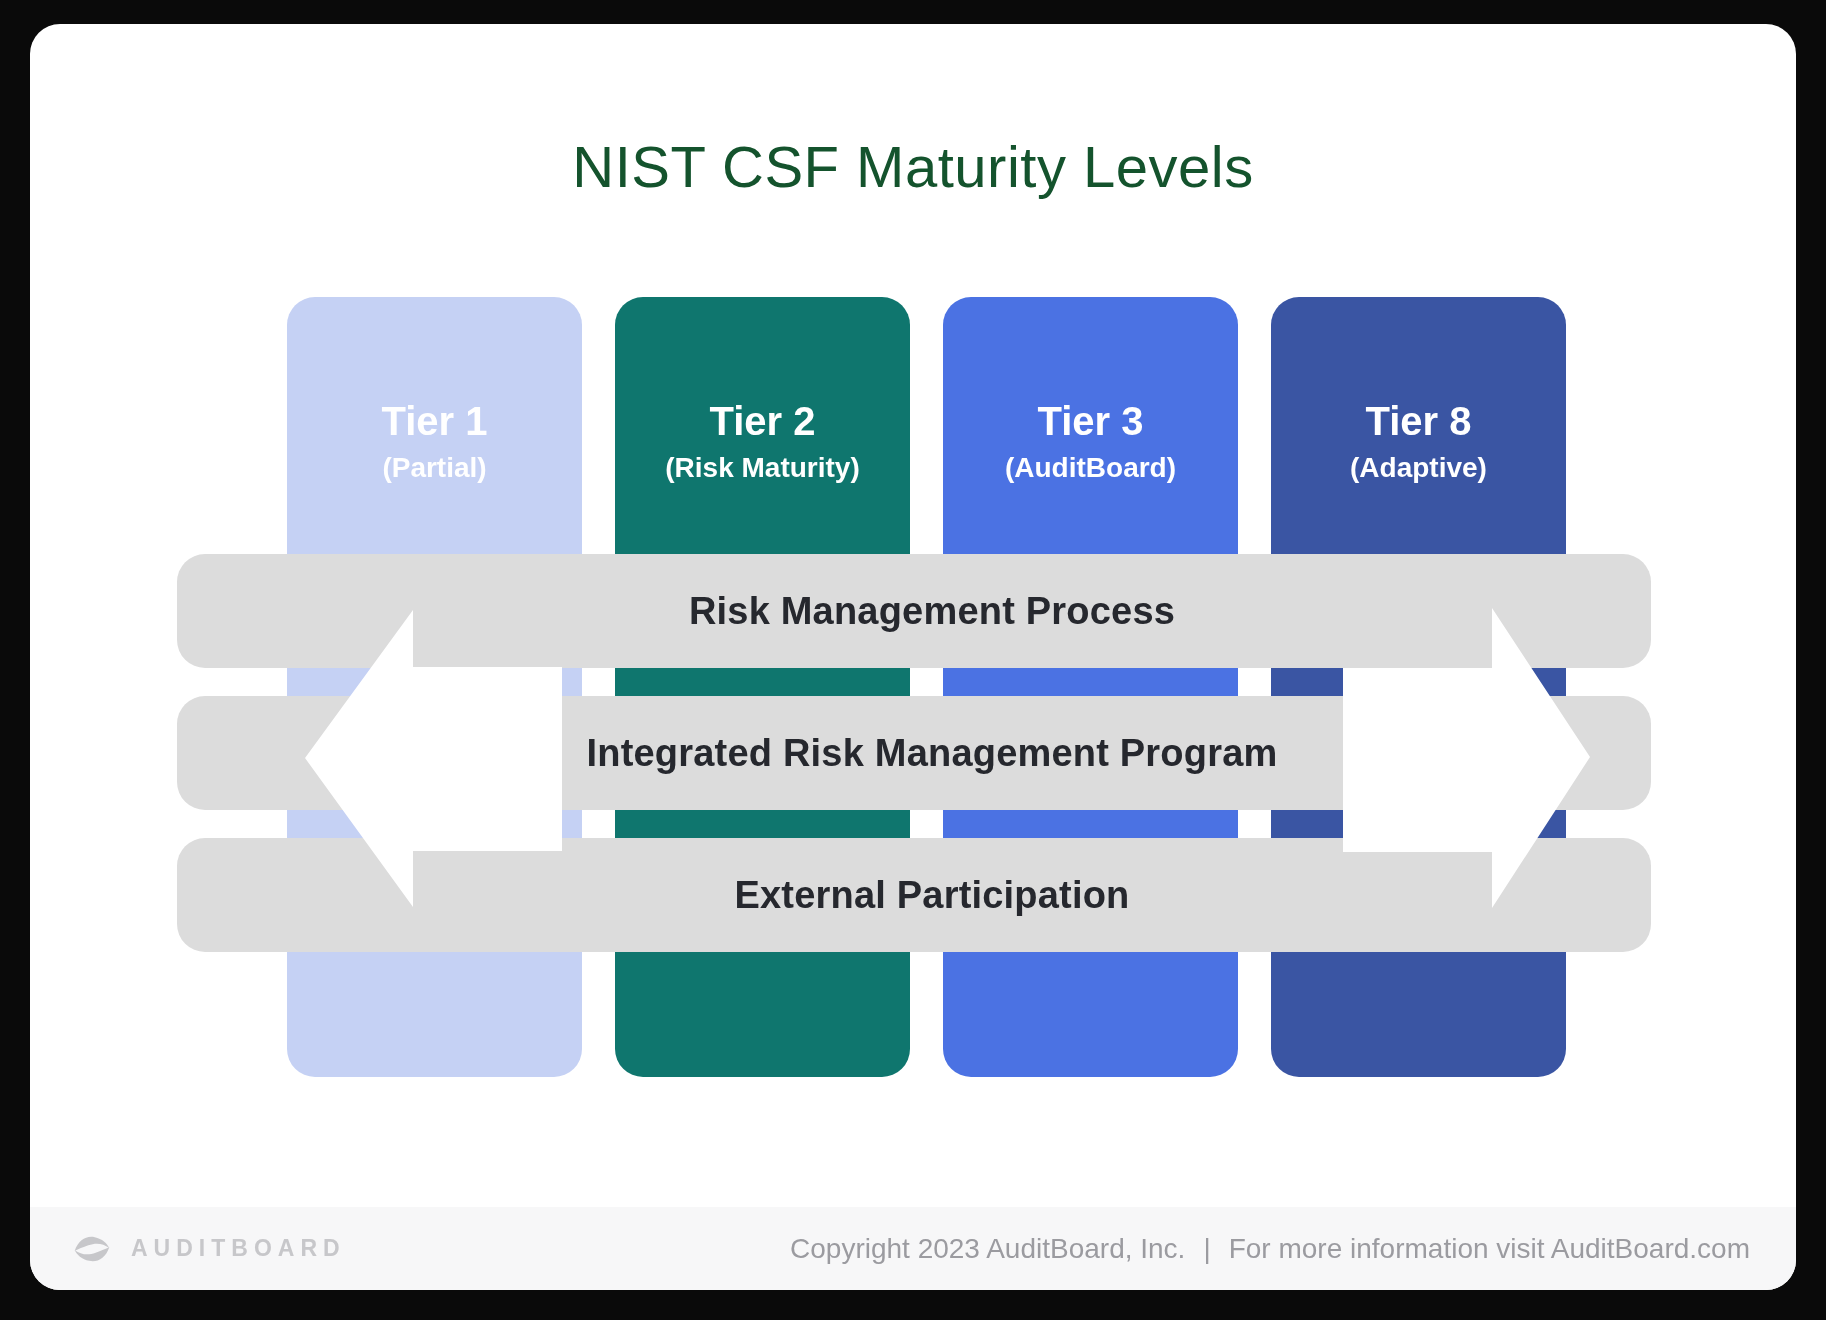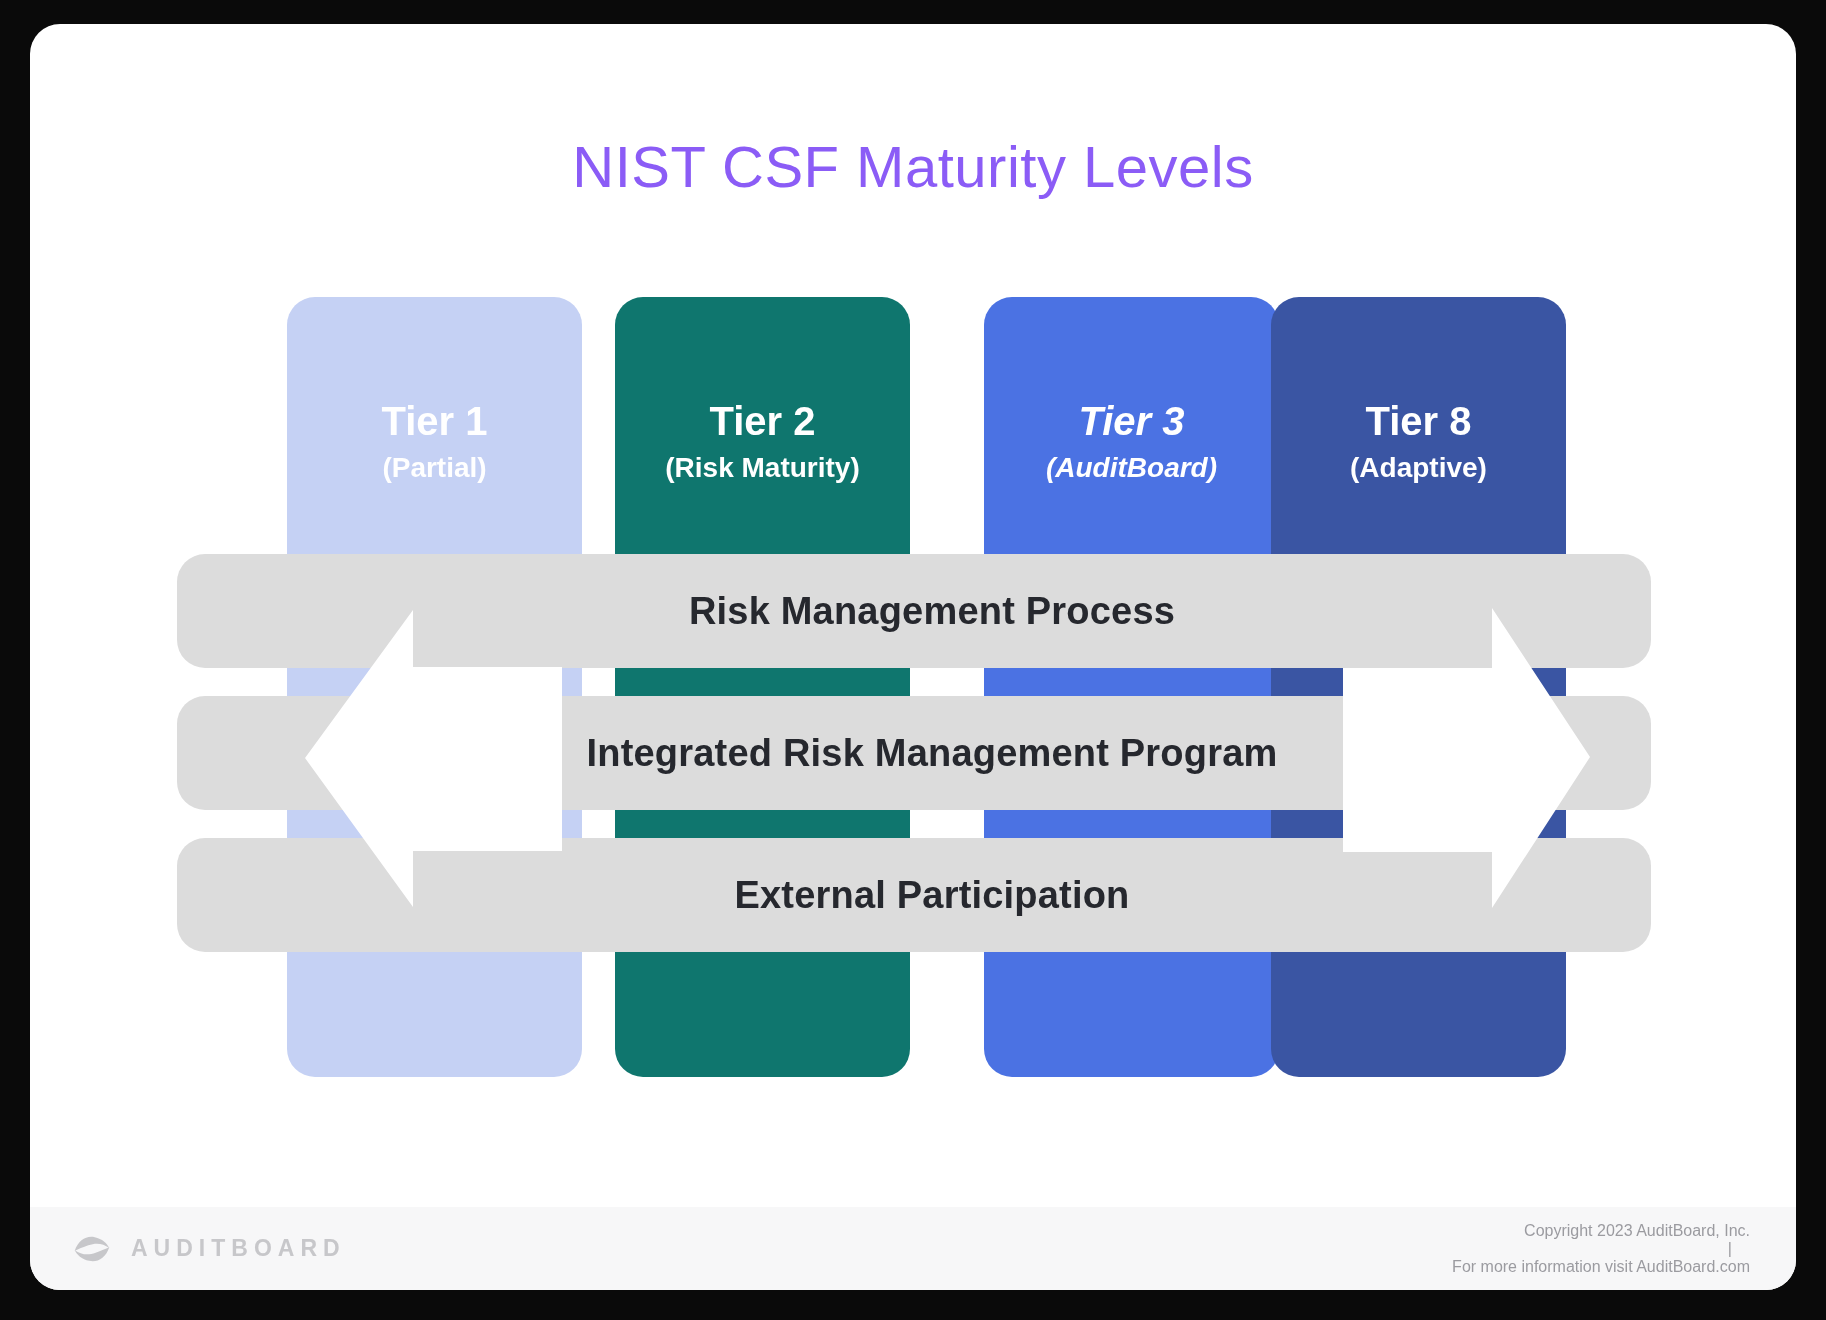--- a/index.html
+++ b/index.html
@@ -15,35 +15,35 @@
     width:1766px; height:1266px;
     background:#ffffff;
     border-radius:30px;
     overflow:hidden;
   }
   .page-title {
     position:absolute; top:112px; left:0; width:100%;
     text-align:center;
     font-size:58px; line-height:62px;
     font-weight:500;
-    color:#8b5cf6;
+    color:#14532d;
     letter-spacing:0.5px;
   }
   .diagram { position:absolute; inset:0; }
   .tier-col {
     position:absolute; top:273px; height:780px; width:295px;
     border-radius:28px;
     display:flex; flex-direction:column; align-items:center;
     padding-top:100px;
     color:#ffffff;
     text-align:center;
   }
   .tier-col.t0 { left:257px; }
   .tier-col.t1 { left:585px; }
-  .tier-col.t2 { left:954px;font-style:italic; }
+  .tier-col.t2 { left:913px; }
   .tier-col.t3 { left:1241px; }
   .tier-name { font-size:40px; line-height:48px; font-weight:700; }
   .tier-sub  { font-size:28px; line-height:34px; font-weight:700; margin-top:6px; }
   .bar {
     position:absolute; left:147px; width:1474px; height:114px;
     background:#dcdcdc;
     border-radius:28px;
     display:flex; align-items:center; justify-content:center;
     padding-left:36px;
   }
@@ -64,25 +64,24 @@
     display:flex; align-items:center; justify-content:space-between;
     padding:0 46px 0 42px;
   }
   .brand { display:flex; align-items:center; gap:19px; }
   .brand-word {
     font-size:23px; font-weight:700;
     letter-spacing:6px;
     color:#c7c7ca;
   }
   .copyright {
-    font-size:16px;
+    font-size:28px;
     color:#9b9ba0;
-    display:flex; align-items:flex-end;
+    display:flex; align-items:center;
     white-space:nowrap;
-    flex-direction:column;
   }
   .copyright .sep { margin:0 18px; color:#9b9ba0; }
 </style>
 </head>
 <body>
 
 <div class="card">
 
   <h1 class="page-title">NIST CSF Maturity Levels</h1>
 

